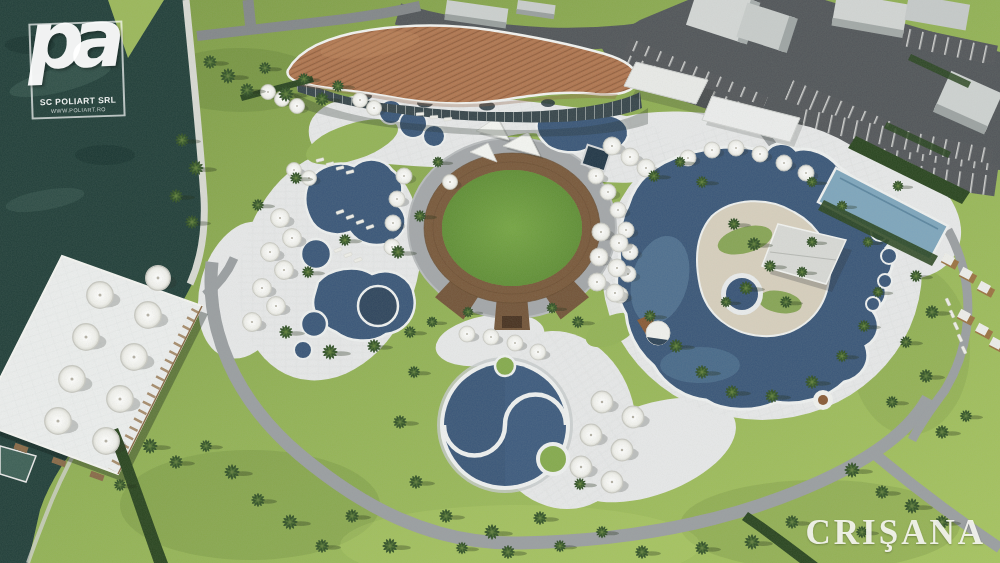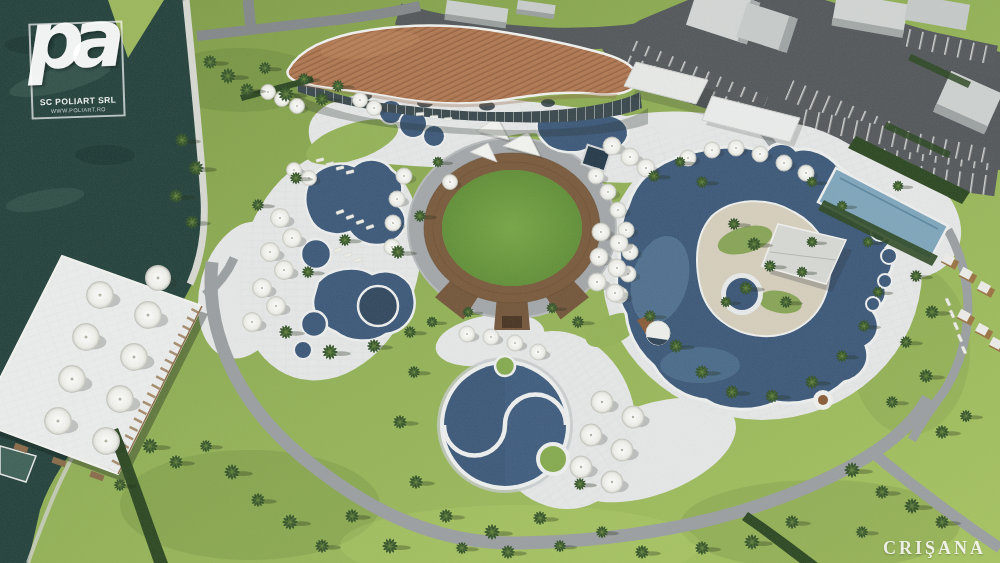--- a/index.html
+++ b/index.html
@@ -13,22 +13,22 @@
   .pa-letters{position:absolute;top:-20px;left:-4px;
           font-family:"DejaVu Sans",sans-serif;font-style:italic;font-weight:900;
           font-size:80px;line-height:.9;letter-spacing:-13px;
           color:rgba(255,255,255,.94);text-shadow:2px 2px 3px rgba(0,0,0,.3);}
   .pa-company{position:absolute;bottom:10px;left:0;right:0;text-align:center;
           font-size:8.5px;font-weight:700;letter-spacing:.4px;
           color:rgba(255,255,255,.92);}
   .pa-site{position:absolute;bottom:3px;left:0;right:0;text-align:center;
           font-size:5.5px;letter-spacing:.4px;color:rgba(255,255,255,.72);}
   
-  .crisana{position:absolute;right:14px;bottom:4px;z-index:5;pointer-events:none;
-          font-family:"Liberation Serif",serif;font-weight:700;font-size:18px;
+  .crisana{position:absolute;right:14px;bottom:10px;z-index:5;pointer-events:none;
+          font-family:"Liberation Serif",serif;font-weight:700;font-size:35px;
           letter-spacing:3px;color:rgba(250,250,245,.9);
           text-shadow:0 1px 2px rgba(0,0,0,.25);}
 </style>
 </head>
 <body>
 
 <div id="stage">
 <svg id="scene" viewBox="0 0 1000 563" preserveAspectRatio="none">
   <defs>
     <radialGradient id="gU">

